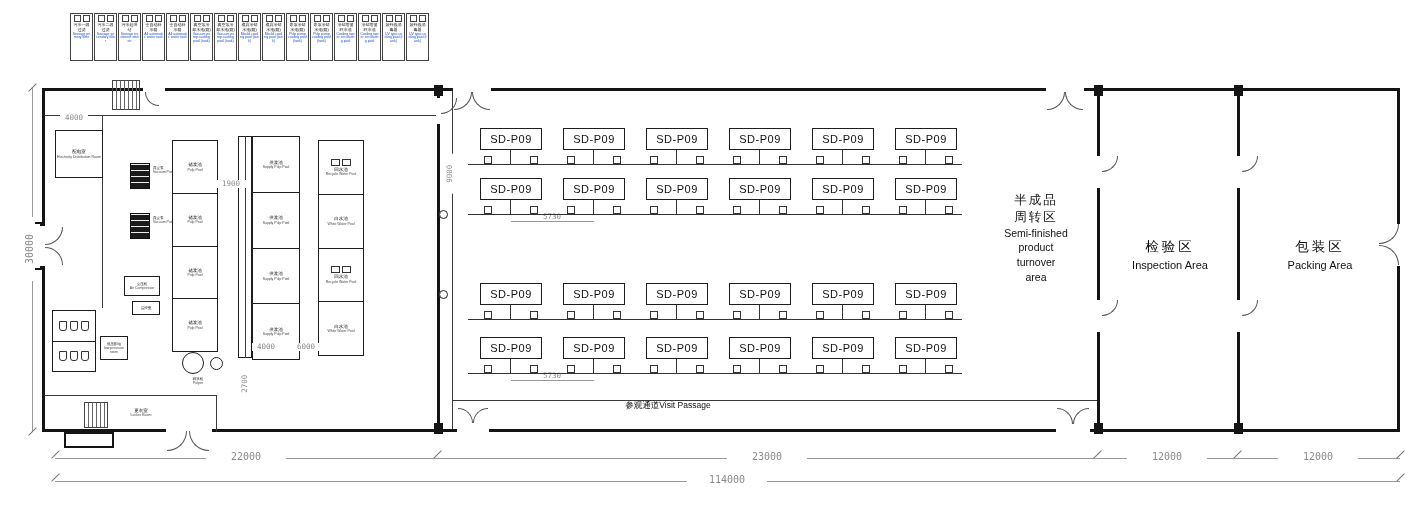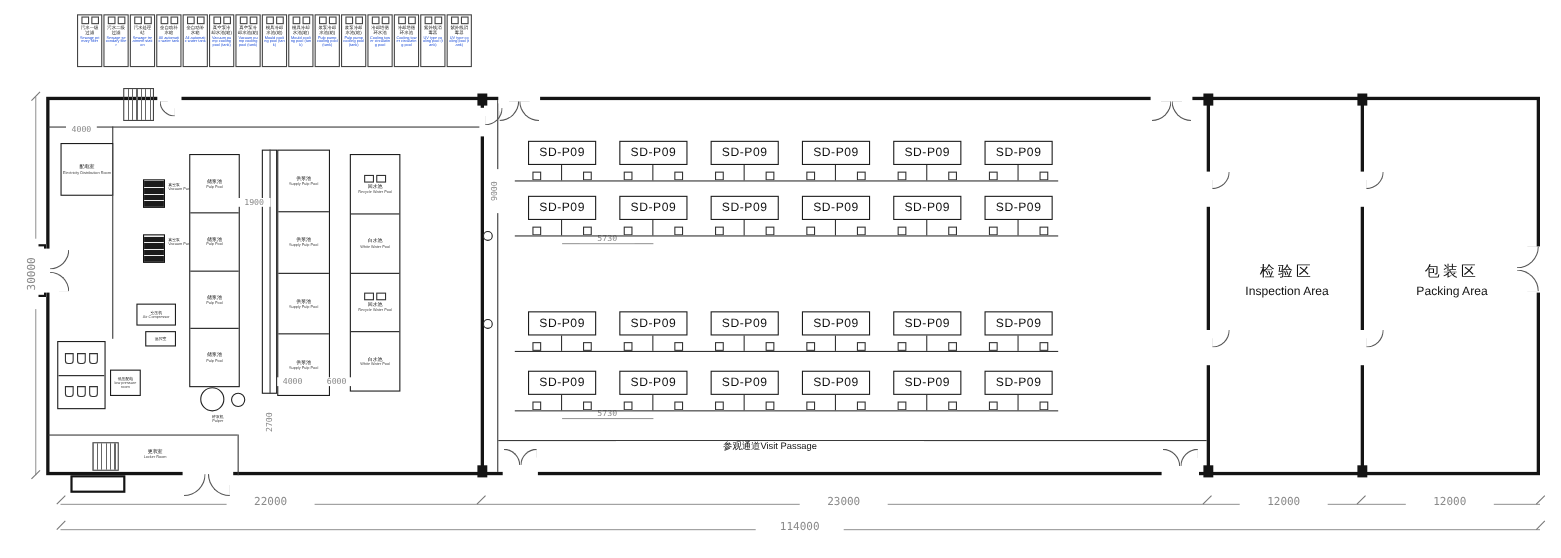--- a/index.html
+++ b/index.html
@@ -329,22 +329,30 @@
     <span class="t3 gray">Locker Room</span>
   </div>
 
   <div class="abs" style="left:28px;top:222px;width:14px;height:48px;border:2px solid #141414;background:#fff;box-sizing:border-box"></div>
   <div class="abs" style="left:64px;top:432px;width:50px;height:16px;border:2px solid #141414;background:#fff;box-sizing:border-box"></div>
 
   <div class="circle" style="left:439px;top:210px;width:9px;height:9px"></div>
   <div class="circle" style="left:439px;top:290px;width:9px;height:9px"></div>
 
   <div class="sline-h" style="left:453px;top:400px;width:644px"></div>
-  <div class="passage" style="left:560px;top:401px;width:280px">参观通道Visit Passage</div>
-
+  <div class="passage" style="left:528px;top:401px;width:280px">参观通道Visit Passage</div>
+
+  <div class="abs" style="left:983px;top:192px;width:106px;text-align:center">
+    <div class="turn-cn">半成品</div>
+    <div class="turn-cn">周转区</div>
+    <div class="turn-en">Semi-finished</div>
+    <div class="turn-en">product</div>
+    <div class="turn-en">turnover</div>
+    <div class="turn-en">area</div>
+  </div>
 
   <div class="abs" style="left:1256px;top:238px;width:128px;text-align:center">
     <div class="area-cn">包装区</div>
     <div class="area-en">Packing Area</div>
   </div>
   <div class="abs" style="left:1104px;top:238px;width:132px;text-align:center">
     <div class="area-cn">检验区</div>
     <div class="area-en">Inspection Area</div>
   </div>
 

